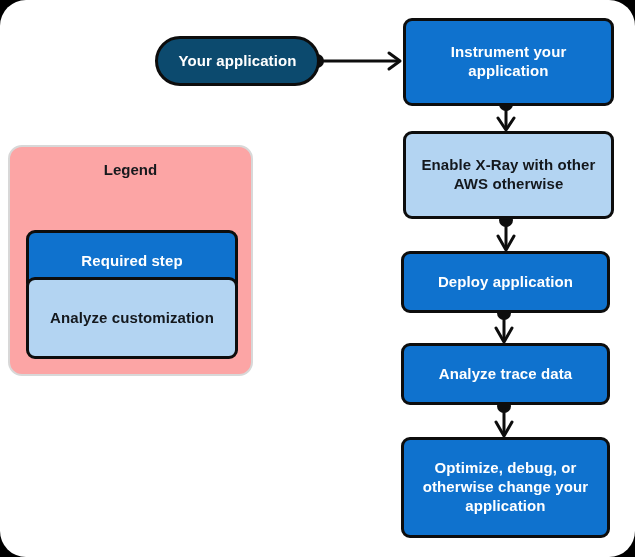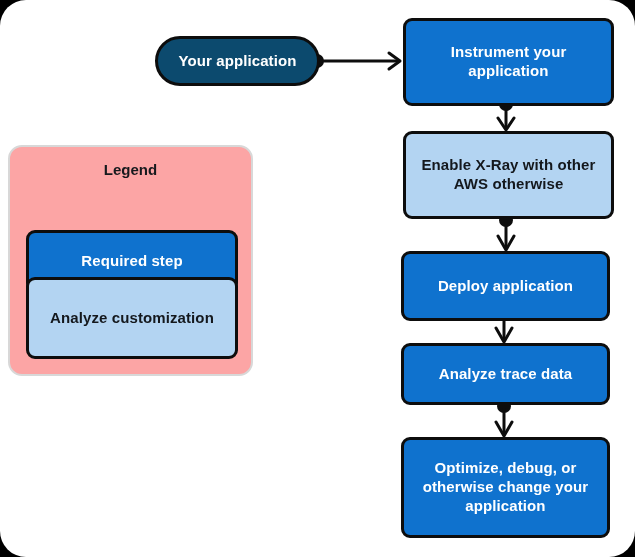--- a/index.html
+++ b/index.html
@@ -134,21 +134,21 @@
       </g>
     </g>
   </svg>
 
   <div class="node start" style="left:155px; top:36px; width:165px; height:50px;">Your application</div>
 
   <div class="node required" style="left:403px; top:18px; width:211px; height:88px;">Instrument your application</div>
 
   <div class="node optional" style="left:403px; top:131px; width:211px; height:88px;">Enable X-Ray with other AWS otherwise</div>
 
-  <div class="node required" style="left:401px; top:251px; width:209px; height:70px;">Deploy application</div>
+  <div class="node required" style="left:401px; top:251px; width:209px; height:62px;">Deploy application</div>
 
   <div class="node required" style="left:401px; top:437px; width:209px; height:101px;">Optimize, debug, or otherwise change your application</div>
 
   <div class="node required" style="left:401px; top:343px; width:209px; height:62px;">Analyze trace data</div>
 
   <div id="legend-panel">
     <div id="legend-title">Legend</div>
 
     <div id="legend-swatch-required" class="node required legend-swatch">Required step</div>
 

